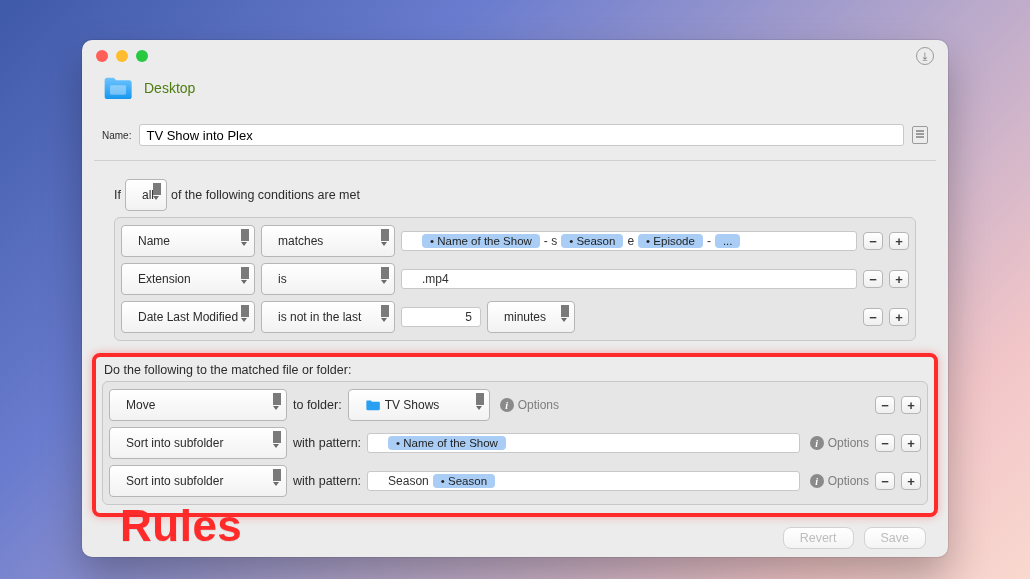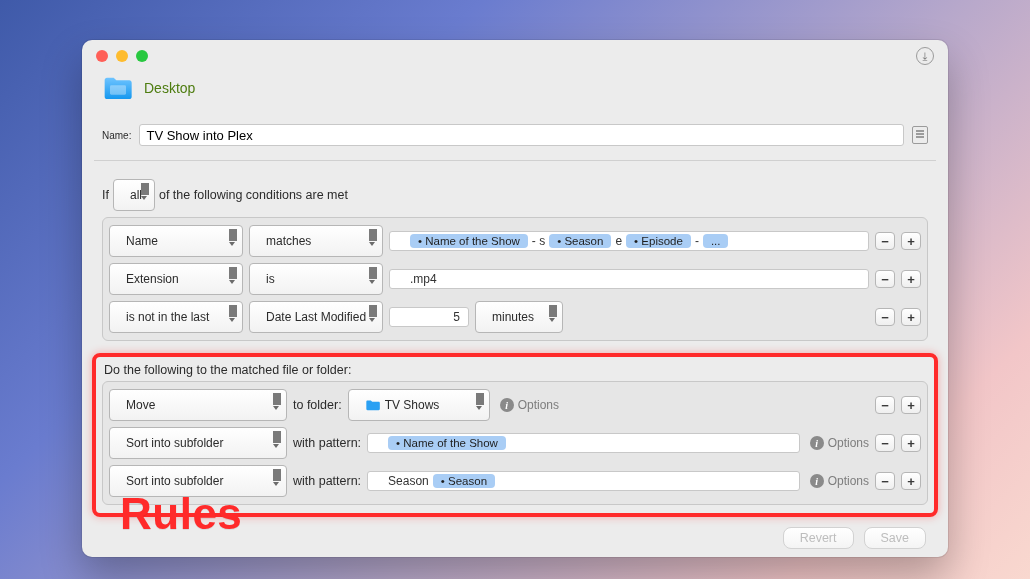--- a/index.html
+++ b/index.html
@@ -20,21 +20,21 @@
   .context-label{font-size:14px;color:#4d7c0f}
   
   .name-row{display:flex;align-items:center;gap:8px;padding:18px 20px 14px}
   .name-row label{font-size:10px;color:#2b2b2b}
   .name-row input{flex:1;height:22px;border:1px solid #c8c8c8;border-radius:3px;background:#fff;font-size:13px;padding:0 6px}
   .doc-icon{width:16px;height:18px;border:1px solid #9b9b9b;border-radius:2px;position:relative;background:#ececec}
   .doc-icon::before{content:"";position:absolute;top:3px;left:3px;right:3px;height:2px;background:#9b9b9b;box-shadow:0 3px 0 #9b9b9b,0 6px 0 #9b9b9b}
   
   .divider{height:1px;background:#d0d0d0;margin:0 12px}
   
-  .section{margin:10px 12px 0;padding:8px 8px 6px;}
+  .section{margin:10px 24px 0;padding:8px 8px 6px;}
   .section-label{font-size:12.5px;color:#2b2b2b;display:flex;align-items:center;gap:4px;margin-bottom:6px}
   
   .rows{border:1px solid #c8c8c8;border-radius:6px;background:#e6e6e6;padding:4px 6px}
   .row{display:flex;align-items:center;gap:6px;padding:3px 0;font-size:12.5px;color:#2b2b2b;position:relative}
   .row + .row{}
   .spacer{flex:1}
   
   .sel{position:relative;height:32px;border:1px solid #b6b6b6;border-radius:4px;
        background:linear-gradient(#ffffff,#f2f2f2);padding:0 20px 0 16px;font-size:12px;line-height:18px;color:#2b2b2b;display:inline-flex;align-items:center;white-space:nowrap}
   .sel::after{content:"";position:absolute;right:5px;top:3px;width:8px;height:12px;
@@ -68,21 +68,21 @@
   
   .mini-folder{width:16px;height:12px;position:relative;margin-right:4px}
   .mini-folder svg{width:16px;height:14px;display:block;margin-top:-1px}
   
   .hl-actions{border:4px solid #ff2a2a;border-radius:8px;padding:6px 6px 8px;margin:6px 10px 0;box-shadow:0 0 8px rgba(255,42,42,.35)}
   .hl-actions .section-label{margin:0 0 4px 2px}
   
   .footer{display:flex;justify-content:flex-end;gap:10px;padding:10px 22px 0}
   .btn{height:22px;padding:0 16px;border:1px solid #d2d2d2;border-radius:8px;background:linear-gradient(#ffffff,#f4f4f4);font-size:12.5px;color:#bdbdbd}
   
-  .rules-overlay{position:absolute;left:38px;bottom:18px;font-size:44px;font-weight:800;color:#ff2a2a;letter-spacing:.5px;text-shadow:0 1px 0 rgba(0,0,0,.08)}
+  .rules-overlay{position:absolute;left:38px;bottom:6px;font-size:44px;font-weight:800;color:#ff2a2a;letter-spacing:.5px;text-shadow:0 1px 0 rgba(0,0,0,.08)}
 </style>
 </head>
 <body>
 
 <div class="window">
 
   <div class="traffic">
     <span class="tl-close"></span>
     <span class="tl-min"></span>
     <span class="tl-max"></span>
@@ -161,26 +161,26 @@
         <div class="field grow">
             <span class="plain">.mp4</span>
           </div>
         <div class="pm">
           <span class="rnd">−</span>
           <span class="rnd">+</span>
         </div>
       </div>
 
       <div class="row">
+        <span class="sel w-name">
+            <span>Date Last Modified</span>
+            <span class="caret"></span>
+          </span>
         <span class="sel w-op">
             <span>is not in the last</span>
-            <span class="caret"></span>
-          </span>
-        <span class="sel w-name">
-            <span>Date Last Modified</span>
             <span class="caret"></span>
           </span>
         <div class="field num">
             <span class="plain">5</span>
           </div>
         <span class="sel w-unit">
             <span>minutes</span>
             <span class="caret"></span>
           </span>
         <div class="spacer"></div>

